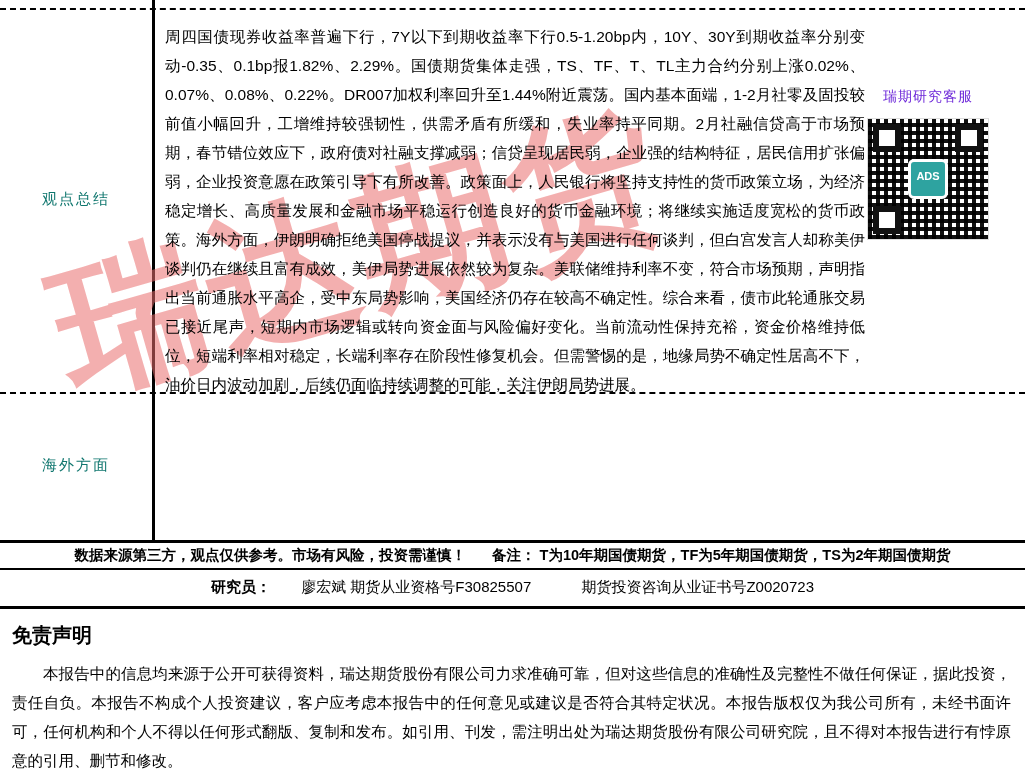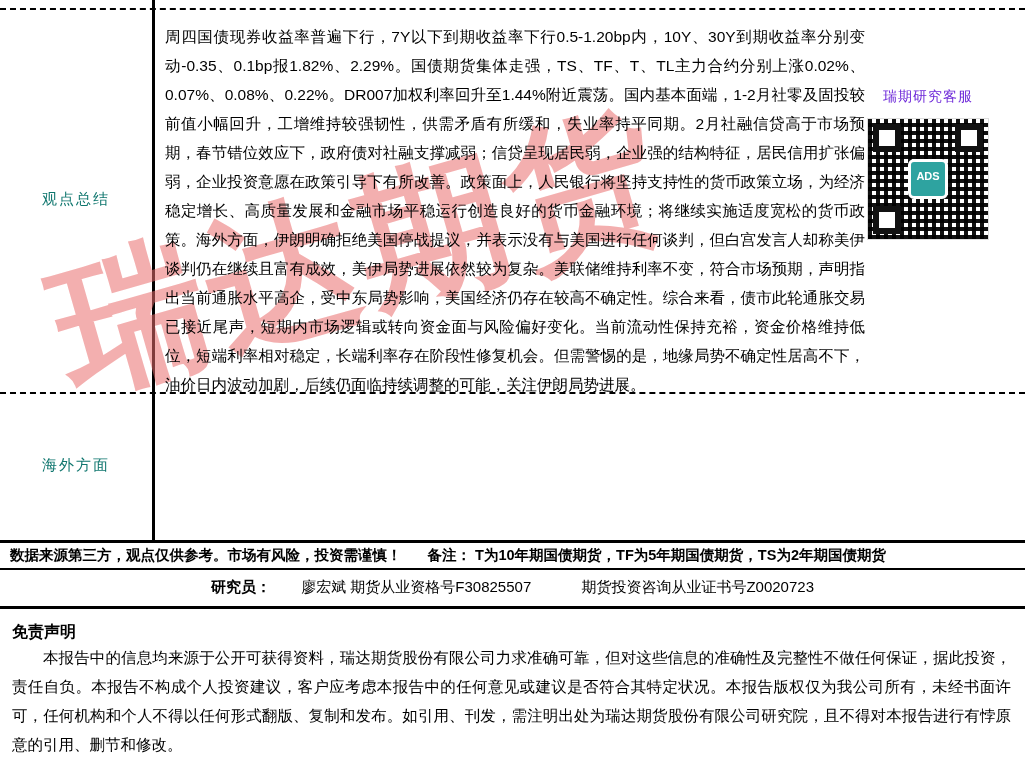--- a/index.html
+++ b/index.html
@@ -173,20 +173,21 @@
   
   .note-line {
     position: absolute;
     left: 10px;
     right: 10px;
     top: 546px;
     font-size: 14.5px;
     font-weight: bold;
     color: #000;
     white-space: nowrap;
+    text-align: center;
   }
   .note-line .gap { display: inline-block; width: 18px; }
 
   .rule-under-note {
     position: absolute;
     left: 0;
     right: 0;
     top: 568px;
     border-top: 2px solid #000;
   }
@@ -214,23 +215,24 @@
   }
 
   
   .disclaimer {
     position: absolute;
     left: 12px;
     right: 14px;
     top: 622px;
   }
   .disclaimer-title {
-    font-size: 16px;
-    font-weight: bold;
-    color: #000;
+    font-size: 20px;
+    font-weight: bold;
+    color: #000;
+    margin-bottom: 10px;
   }
   .disclaimer-body {
     font-size: 15.5px;
     line-height: 29px;
     text-align: justify;
     color: #000;
     text-indent: 2em;
   }
 </style>
 </head>

